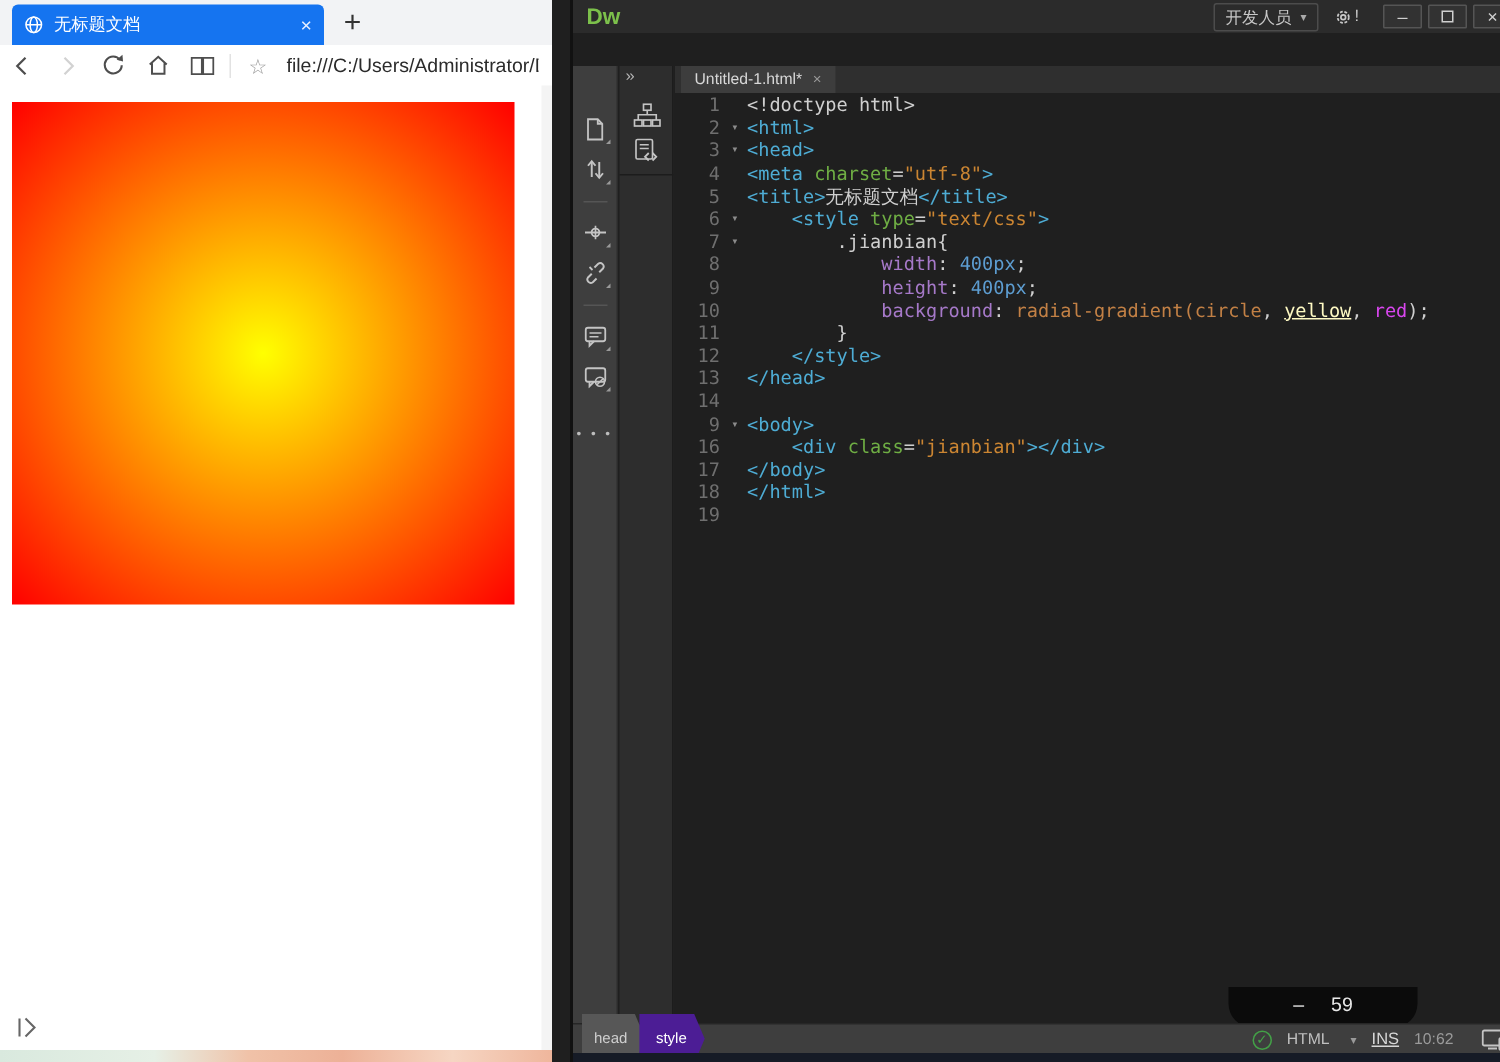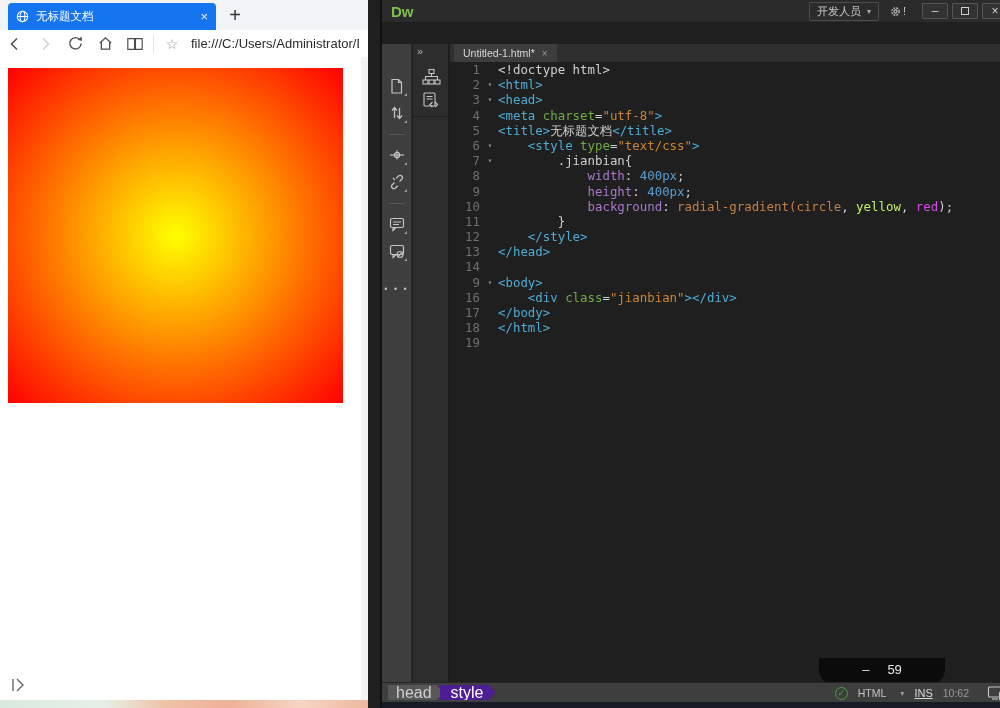--- a/index.html
+++ b/index.html
@@ -75,33 +75,33 @@
   .code-line { display:flex; height:15.2px; line-height:15.2px; white-space:pre; }
   .ln { width:32px; text-align:right; color:#6f6f6f; flex:0 0 32px; padding-right:2px; }
   .fold { width:16px; flex:0 0 16px; text-align:center; color:#8b8b8b; font-size:8px; line-height:15.2px; }
   .src { flex:1; }
   .tk-plain { color:#cfcfcf; }
   .tk-tag { color:#4eacd4; }
   .tk-attr { color:#6fae44; }
   .tk-string { color:#cb8532; }
   .tk-prop { color:#a679c9; }
   .tk-num { color:#5d9dd1; }
-  .tk-val { color:#bef264; }
+  .tk-val { color:#fef9c3;text-decoration:underline; }
   .tk-func { color:#c28045; }
   .tk-red { color:#d946ef; }
   #escroll { position:absolute; right:0; top:18px; width:8px; height:600px; background:#282828; }
 
   #overlay-blob { position:absolute; left:369px; top:614px; width:126px; height:27px; background:#0b0b0b;
     border-radius:0 0 16px 16px; color:#e8e8e8; font-size:13px; display:flex; align-items:center;
     justify-content:center; gap:18px; overflow:hidden; }
   #overlay-blob span { transform:translateY(-2px); }
 
   #dw-statusbar { position:absolute; left:0; top:682px; width:100%; height:20px; background:#3e3e3e;
     border-top:1px solid #262626; display:flex; align-items:center; }
-  .crumb { height:15px; font-size:16px; display:flex; align-items:center; padding:0 12px 0 8px;
+  .crumb { height:33px; font-size:10px; display:flex; align-items:center; padding:0 12px 0 8px;
     clip-path:polygon(0 0, calc(100% - 7px) 0, 100% 50%, calc(100% - 7px) 100%, 0 100%); }
   #crumb-head { background:#575757; color:#cfcfcf; margin-left:6px; }
   #crumb-style { background:#3b78b5; color:#fff; margin-left:-4px; padding-left:11px; }
   #status-right { position:absolute; right:6px; top:0; height:20px; display:flex; align-items:center; gap:10px; }
   #lintcheck { width:13px; height:13px; border:1.4px solid #43a047; border-radius:50%; color:#43a047;
     font-size:9px; display:flex; align-items:center; justify-content:center; }
   #doctype-dd { color:#c0c0c0; font-size:10.5px; display:flex; align-items:center; gap:14px; }
   #doctype-dd .car { font-size:8px; color:#9a9a9a; }
   #ins { color:#d8d8d8; font-size:11px; text-decoration:underline; }
   #pos { color:#9a9a9a; font-size:10.5px; }

